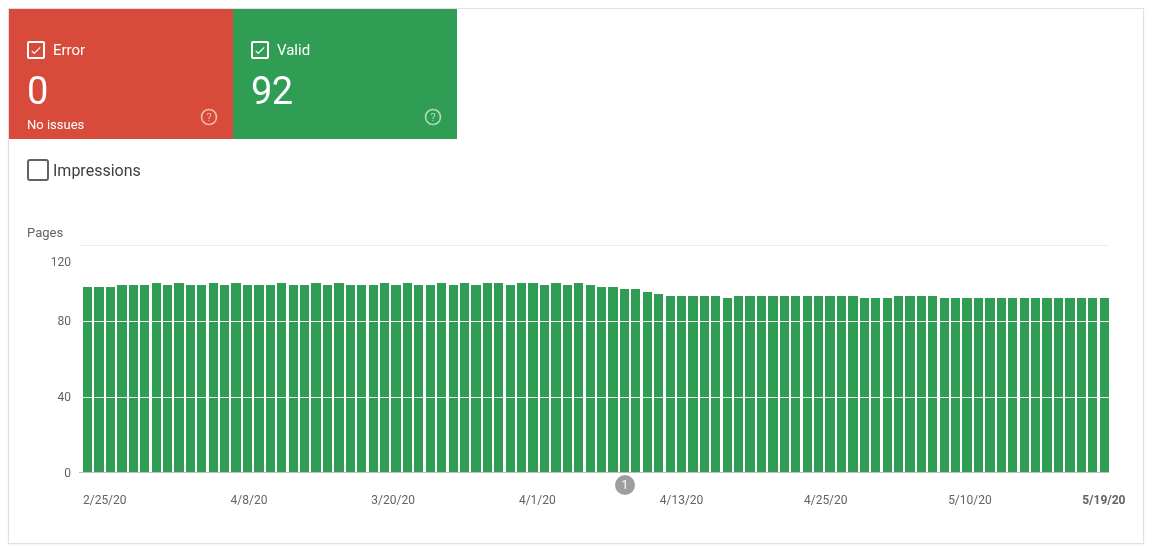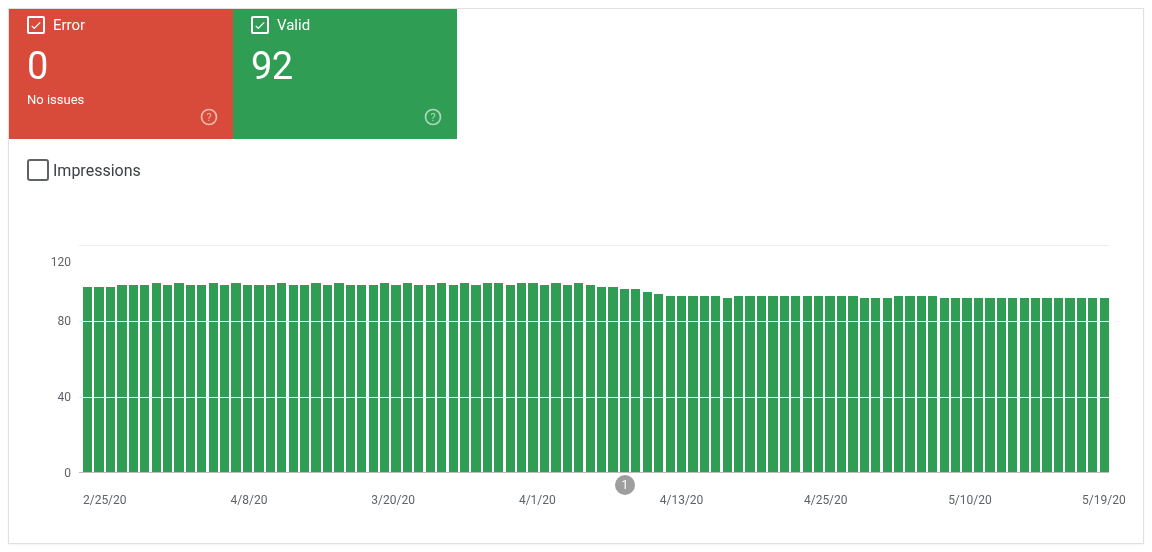--- a/index.html
+++ b/index.html
@@ -15,21 +15,21 @@
     border: 1px solid #e0e0e0;
     box-shadow: 0 1px 2px rgba(0,0,0,0.05);
     position: relative;
   }
   .tiles {
     display: flex;
   }
   .tile {
     width: 224px;
     height: 130px;
-    padding: 7px 18px 14px 18px;
+    padding: 32px 18px 14px 18px;
     color: #fff;
     position: relative;
     cursor: pointer;
   }
   .tile-error { background: #d84a3a; }
   .tile-valid { background: #2f9e54; }
   .tile-head {
     display: flex;
     align-items: center;
     gap: 8px;
@@ -212,20 +212,21 @@
       </span>
     </div>
   </div>
 
   <div class="impressions-row">
     <span class="imp-checkbox"></span>
     <span class="imp-label">Impressions</span>
   </div>
 
   <div class="chart-area">
+    <div class="chart-title">Pages</div>
 
     <div class="y-axis">
         <div class="y-tick" style="top: 228px;">0</div>
         <div class="y-tick" style="top: 152px;">40</div>
         <div class="y-tick" style="top: 76px;">80</div>
         <div class="y-tick" style="top: 0px; margin-top: 17px;">120</div>
       </div>
 
     <div class="plot">
       <div class="bars">
@@ -326,21 +327,21 @@
       </div>
 
     <div class="x-axis">
         <div class="x-tick" style="left: 2.5%;">2/25/20</div>
         <div class="x-tick" style="left: 16.5%;">4/8/20</div>
         <div class="x-tick" style="left: 30.5%;">3/20/20</div>
         <div class="x-tick" style="left: 44.5%;">4/1/20</div>
         <div class="x-tick" style="left: 58.5%;">4/13/20</div>
         <div class="x-tick" style="left: 72.5%;">4/25/20</div>
         <div class="x-tick" style="left: 86.5%;">5/10/20</div>
-        <div class="x-tick" style="left: 99.5%;">5/19/20</div>
+        <div class="x-tick" style="left: 99.5%; font-weight: bold;">5/19/20</div>
       </div>
 
     <div class="marker" style="left: 597.9px;">
       <span>1</span>
     </div>
   </div>
 
 </div>
 
 </body></html>

